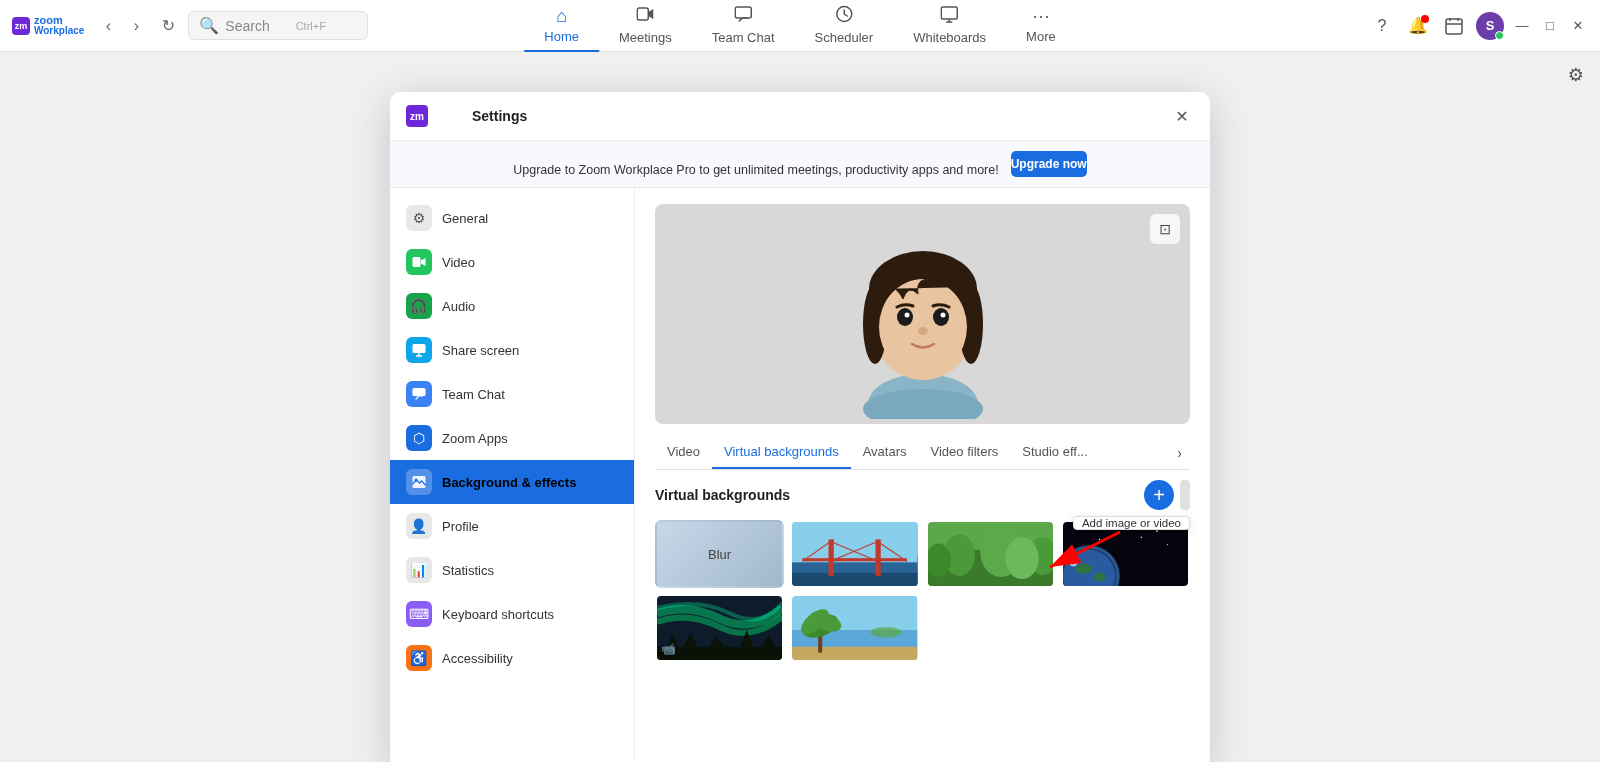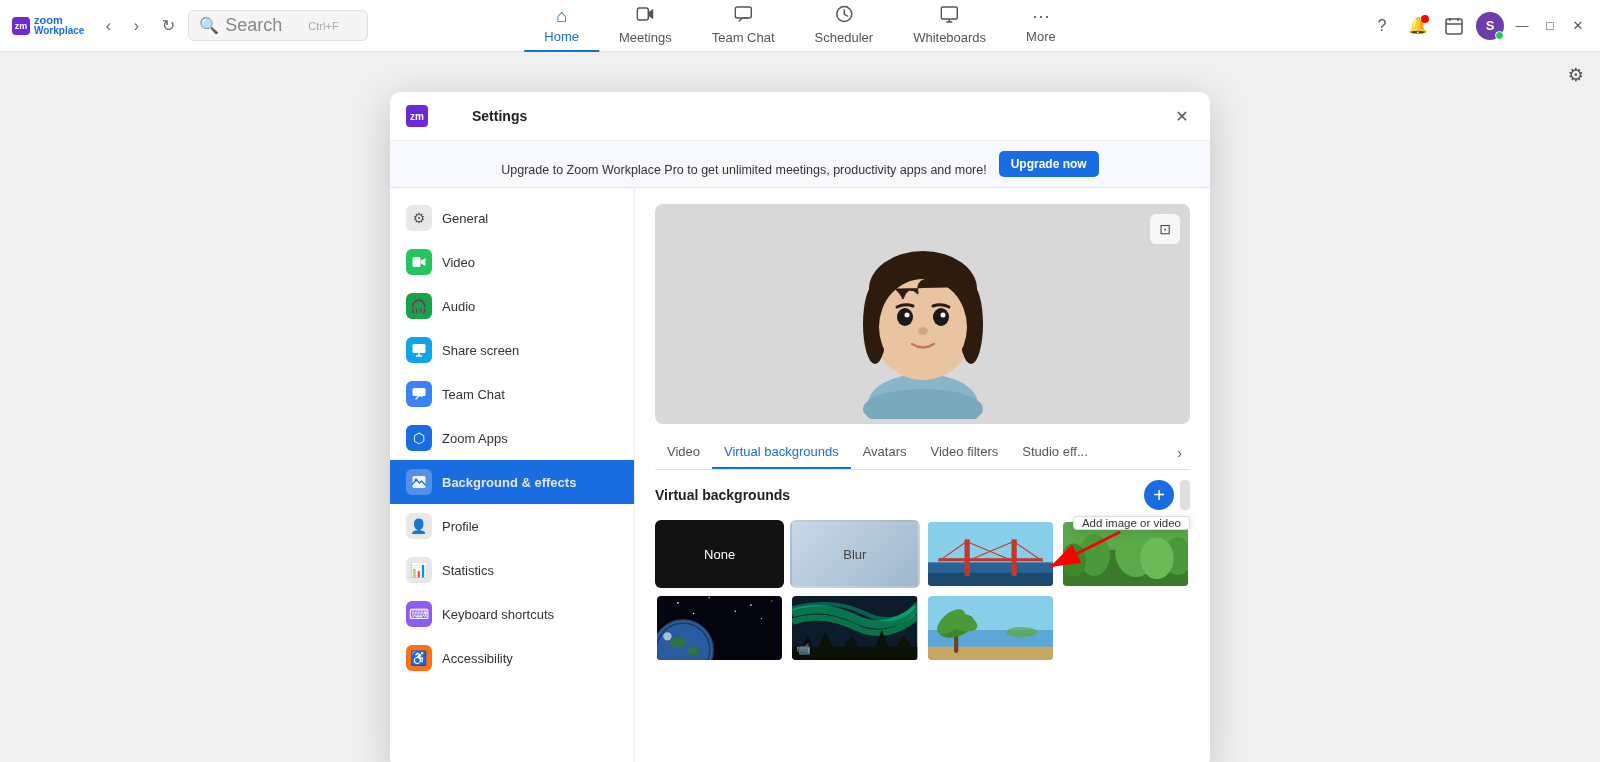--- a/index.html
+++ b/index.html
@@ -70,21 +70,21 @@
       display: flex;
       align-items: center;
       background: #f5f5f5;
       border: 1px solid #e0e0e0;
       border-radius: 6px;
       padding: 4px 10px;
       gap: 6px;
       min-width: 180px;
       cursor: pointer;
     }
-    .search-bar-text { font-size: 18px; color: #888; }
+    .search-bar-text { font-size: 14px; color: #888; }
     .search-shortcut {
       font-size: 11px;
       color: #aaa;
       margin-left: 20px;
     }
 
     
     .center-nav {
       position: absolute;
       left: 50%;
@@ -240,21 +240,21 @@
     }
     .upgrade-text {
       font-size: 12.5px;
       color: #333;
     }
     .upgrade-btn {
       background: #1a6de0;
       color: #fff;
       border: none;
       border-radius: 5px;
-      padding: 6px 12px;
+      padding: 6px 0;
       font-size: 12px;
       font-weight: 600;
       cursor: pointer;
     }
 
     
     .modal-body {
       display: flex;
       height: 580px;
     }
@@ -272,21 +272,21 @@
       align-items: center;
       gap: 10px;
       padding: 9px 16px;
       cursor: pointer;
       font-size: 13px;
       color: #333;
       border-radius: 0;
     }
     .sidebar-item.active {
       background: #1a6de0;
-      color: #e5e5e5;
+      color: #000000;
       font-weight: 600;
     }
     .sidebar-icon {
       width: 26px;
       height: 26px;
       border-radius: 6px;
       display: flex;
       align-items: center;
       justify-content: center;
       font-size: 14px;
@@ -712,23 +712,20 @@
               <marker id="arrowhead" markerWidth="10" markerHeight="7" refX="10" refY="3.5" orient="auto">
                 <polygon points="0 0, 10 3.5, 0 7" fill="red"></polygon>
               </marker>
             </defs>
             <line x1="110" y1="10" x2="40" y2="45" stroke="red" stroke-width="3" marker-end="url(#arrowhead)"></line>
           </svg>
         </div>
 
         <div class="bg-grid">
 
-          <div class="bg-item none-item">
-            <span>None</span>
-          </div>
 
           <div class="bg-item blur-item">
             <span>Blur</span>
           </div>
 
           <div class="bg-item">
             <div class="bg-bridge">
               <svg width="100%" height="100%" viewBox="0 0 120 68" preserveAspectRatio="xMidYMid slice">
                 <rect width="120" height="68" fill="#87ceeb"></rect>
                 <rect y="42" width="120" height="26" fill="#2a6496"></rect>

